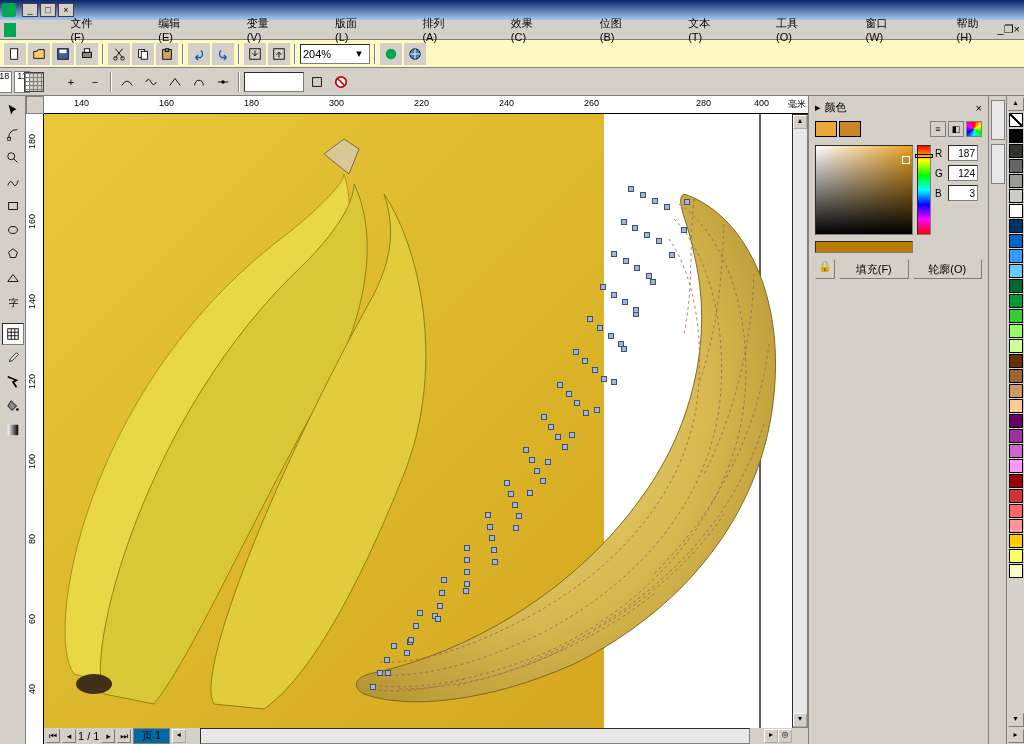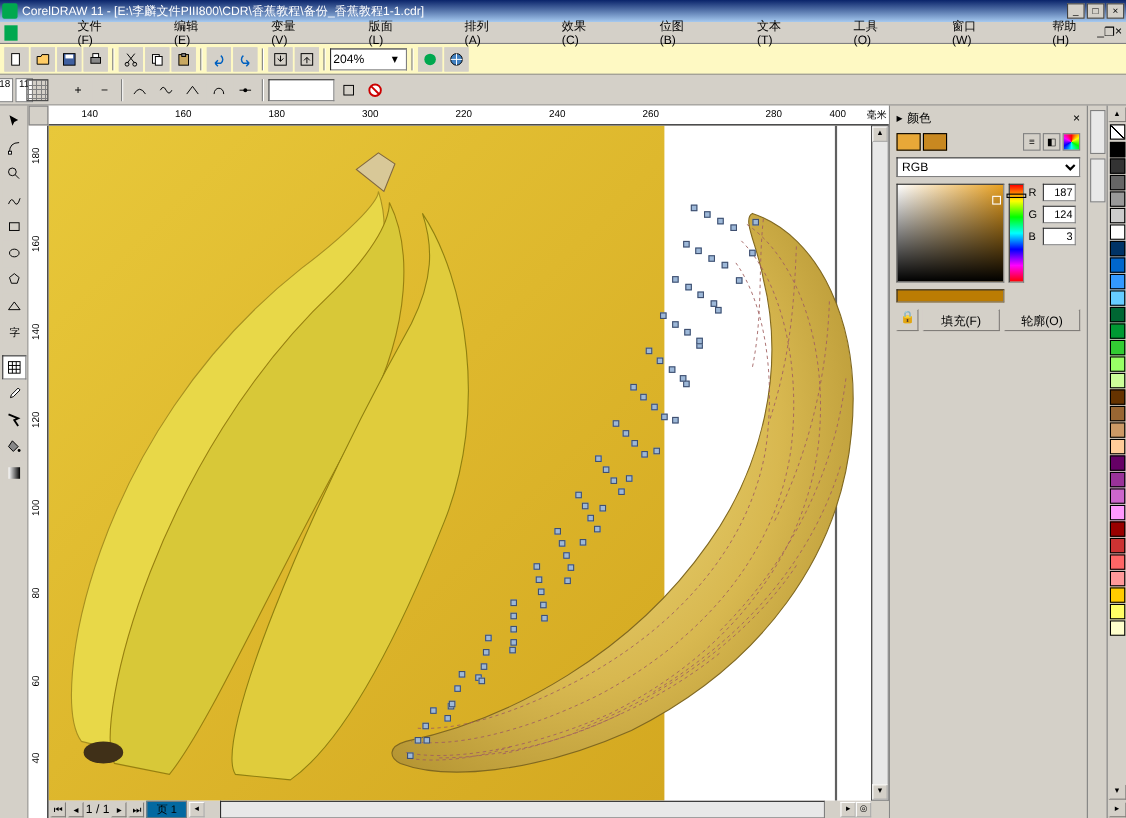--- a/index.html
+++ b/index.html
@@ -89,21 +89,20 @@
 .pal-swatch { width: 14px; height: 14px; margin: 1px auto; border: 1px solid #000; cursor: pointer; }
 .pal-none { width: 14px; height: 14px; margin: 1px auto; border: 1px solid #000; background: linear-gradient(45deg, #fff 45%, #000 45%, #000 55%, #fff 55%); cursor: pointer; }
 
 svg.icon { width: 14px; height: 14px; }
 </style>
 </head>
 <body>
 
 <div class="titlebar">
   <span class="app-icon"></span>
-  <span class="title">CorelDRAW 11 - [E:\李麟文件PIII800\CDR\香蕉教程\备份_香蕉教程1-1.cdr]</span>
   <span class="win-btn">_</span>
   <span class="win-btn">□</span>
   <span class="win-btn">×</span>
 </div>
 
 <div class="menubar">
   <span class="app-icon" style="width:14px;height:14px;background:#00a84f;margin-right:6px"></span>
   <span class="mi">文件(F)</span>
   <span class="mi">编辑(E)</span>
   <span class="mi">变量(V)</span>
@@ -514,25 +513,20 @@
     </div>
     <div class="swatch-row">
       <div class="swatch main"></div>
       <div class="swatch second"></div>
       <div class="docker-icons">
         <div class="di">≡</div>
         <div class="di">◧</div>
         <div class="di" style="background:conic-gradient(red,yellow,lime,cyan,blue,magenta,red)"></div>
       </div>
     </div>
-    <div class="mode-select">
-      <select>
-        <option>RGB</option>
-      </select>
-    </div>
     <div class="color-area">
       <div class="color-field">
           <div class="marker"></div>
         </div>
       <div class="hue-strip">
           <div class="marker"></div>
         </div>
       <div class="rgb-inputs">
         <div class="rgb-row">
             <span class="lbl">R</span>

